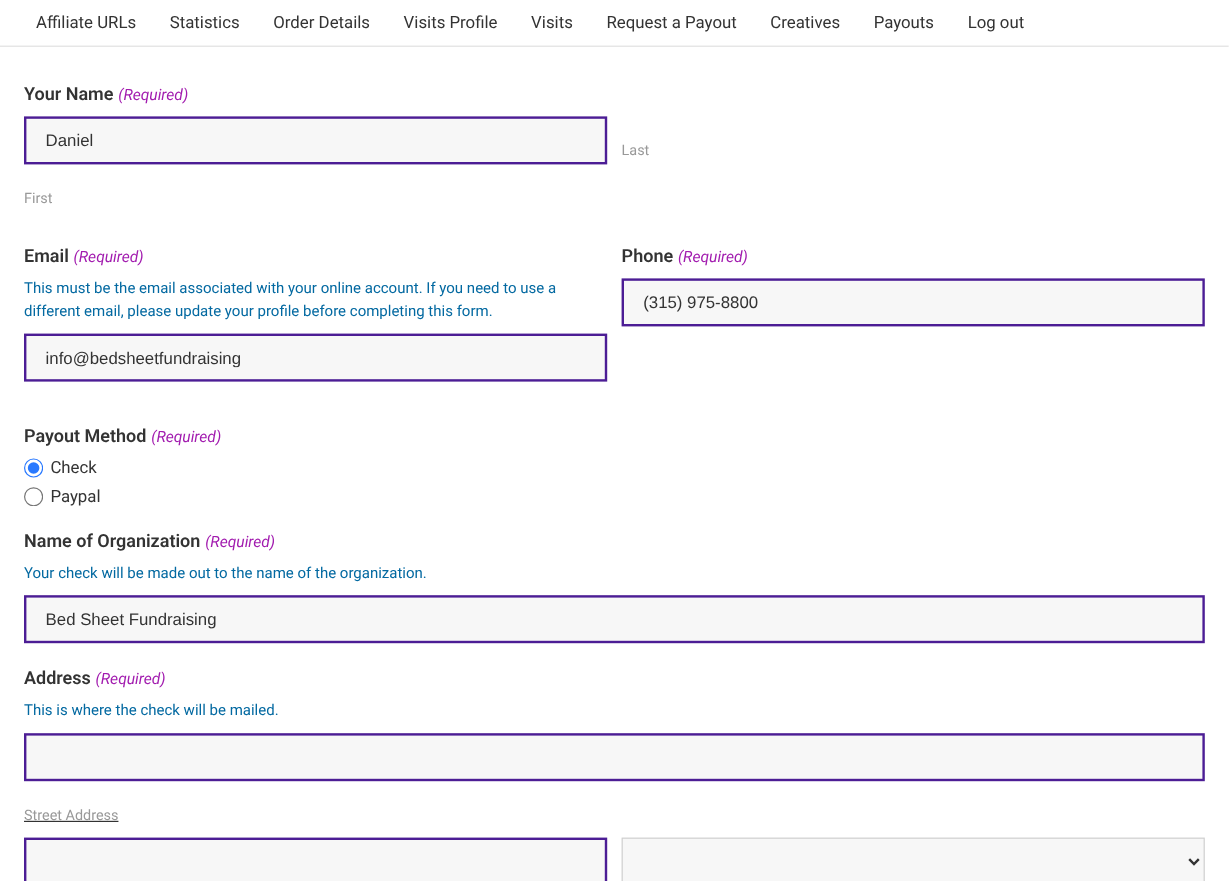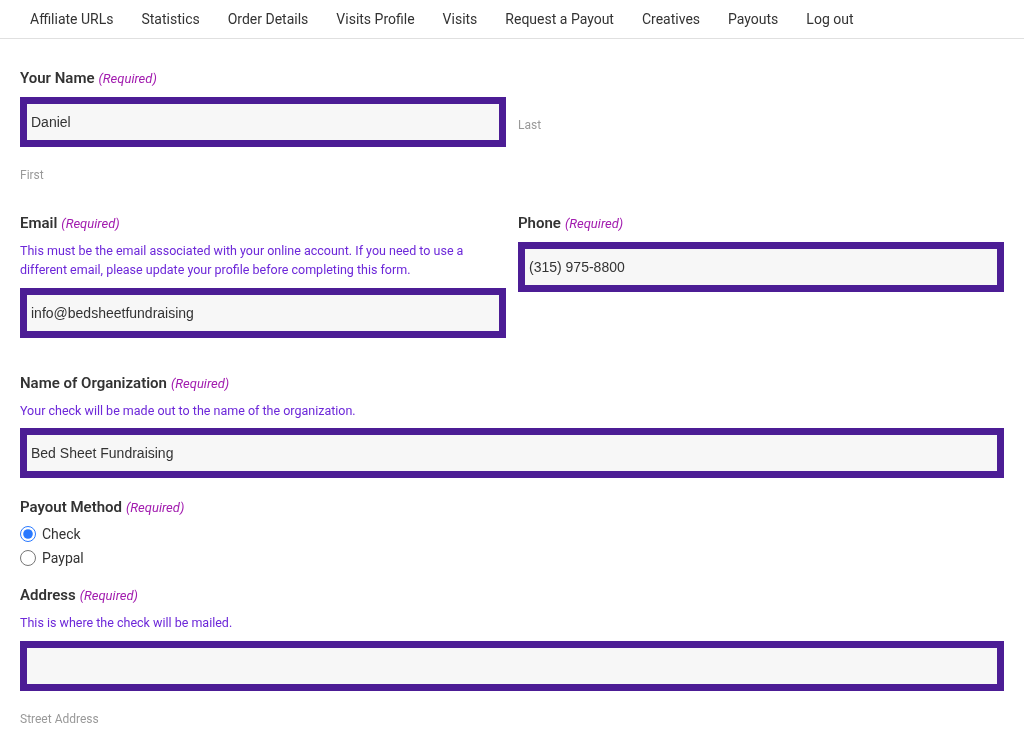--- a/index.html
+++ b/index.html
@@ -40,21 +40,21 @@
     }
     .section-label .required {
       font-style: italic;
       font-weight: 400;
       font-size: 13px;
       color: #a21caf;
       margin-left: 4px;
     }
     .field-desc {
       font-size: 12.5px;
-      color: #6d28d9;
+      color: #0369a1;
       margin-bottom: 8px;
       line-height: 1.5;
     }
     .two-col {
       display: grid;
       grid-template-columns: 1fr 1fr;
       gap: 12px;
       margin-bottom: 4px;
     }
     .full-col {
@@ -63,22 +63,22 @@
     .sub-label {
       font-size: 12px;
       color: #999;
       margin-top: 21px;
       margin-bottom: 12px;
     }
     input[type="text"],
     input[type="email"],
     input[type="tel"] {
       width: 100%;
-      padding: 10px 4px;
-      border: 7px solid #4c1d95;
+      padding: 10px 16px;
+      border: 2px solid #4c1d95;
       background: #f7f7f7;
       font-size: 14px;
       color: #333;
       outline: none;
     }
     select {
       width: 100%;
       padding: 10px 12px;
       border: 1px solid #d0d0d0;
       background: #f7f7f7;
@@ -103,20 +103,21 @@
       font-size: 14px;
       color: #333;
     }
     .radio-item input[type="radio"] {
       accent-color: #2979ff;
       width: 16px;
       height: 16px;
     }
     .address-street {
       margin-bottom: 4px;
+      text-decoration: underline;
     }
     .address-row2 {
       display: grid;
       grid-template-columns: 1fr 1fr;
       gap: 12px;
       margin-top: 10px;
     }
   </style>
 </head>
 <body>
@@ -161,40 +162,40 @@
     <div class="form-section">
       <div class="section-label">
         <span>Phone</span><span class="required">(Required)</span>
       </div>
       <input type="tel" value="(315) 975-8800" style="">
     </div>
   </div>
 
   <div class="form-section">
     <div class="section-label">
-      <span>Name of Organization</span><span class="required">(Required)</span>
-    </div>
-    <div class="field-desc">Your check will be made out to the name of the organization.</div>
-    <input type="text" style="width: 100%;" value="Bed Sheet Fundraising">
-  </div>
-
-  <div class="form-section">
-    <div class="section-label">
       <span>Payout Method</span><span class="required">(Required)</span>
     </div>
     <div class="radio-group">
       <label class="radio-item">
         <input type="radio" name="payout" value="check" checked="" style="">
         <span>Check</span>
       </label>
       <label class="radio-item">
         <input type="radio" name="payout" value="paypal" style="">
         <span>Paypal</span>
       </label>
     </div>
+  </div>
+
+  <div class="form-section">
+    <div class="section-label">
+      <span>Name of Organization</span><span class="required">(Required)</span>
+    </div>
+    <div class="field-desc">Your check will be made out to the name of the organization.</div>
+    <input type="text" style="width: 100%;" value="Bed Sheet Fundraising">
   </div>
 
   <div class="form-section">
     <div class="section-label">
       <span>Address</span><span class="required">(Required)</span>
     </div>
     <div class="field-desc">This is where the check will be mailed.</div>
     <div class="address-street full-col">
       <input type="text" style="width: 100%;">
       <div class="sub-label">Street Address</div>

